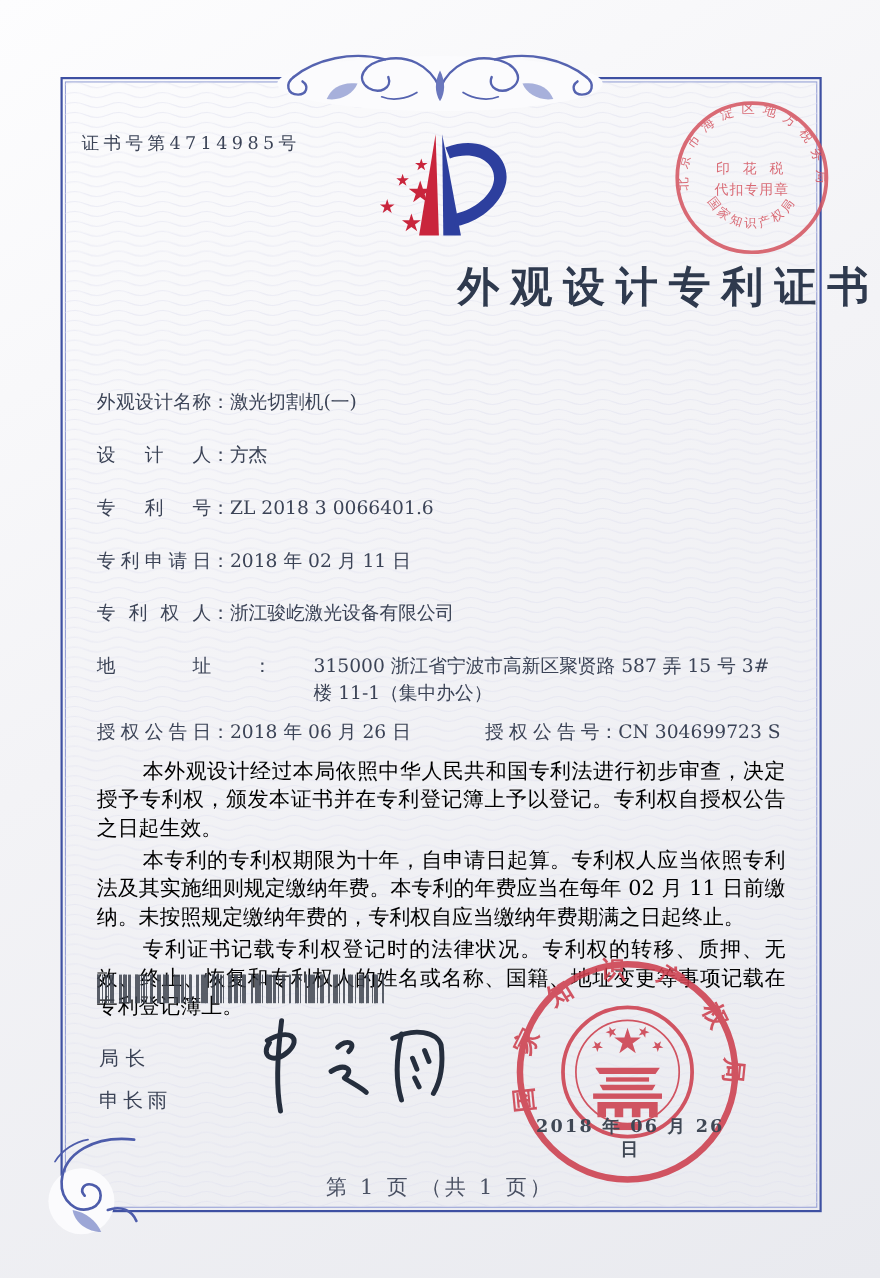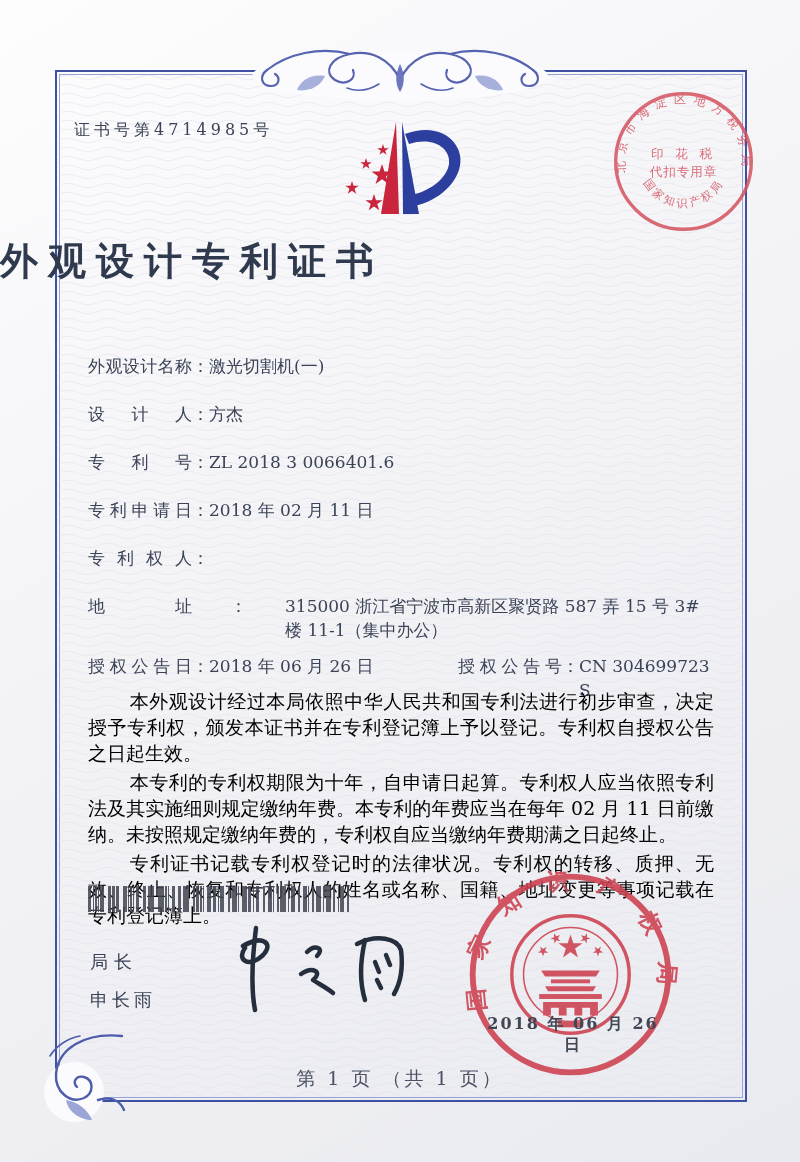--- a/index.html
+++ b/index.html
@@ -19,31 +19,31 @@
     position:absolute;inset:2px;border:1px solid #96a1d6;
   }
   .guilloche{position:absolute;left:58px;top:73px;width:686px;height:1026px;opacity:.55;}
 
   
   .cert-no{
     position:absolute;left:74px;top:120px;
     font-size:16px;letter-spacing:4px;color:#3b4356;
   }
   .title{
-    position:absolute;left:0;top:236px;width:800px;text-align:left;
+    position:absolute;left:0;top:236px;width:800px;text-align:right;
     font-size:38px;font-weight:bold;letter-spacing:10px;color:#2f3a4e;
   }
   .fields{position:absolute;left:88px;top:354px;width:624px;font-size:17px;color:#3b4356;}
   .row{min-height:24px;margin-bottom:24px;display:flex;align-items:flex-start;line-height:24px;}
   .row.addr{margin-bottom:12px;gap:38px;}
   .row.dual{position:relative;display:block;}
   .lbl{display:inline-block;width:104px;text-align-last:justify;text-align:justify;flex:0 0 104px;}
   .colon{flex:0 0 auto;}
   .val{flex:1 1 auto;}
-  .pair-right{position:absolute;left:370px;top:0;display:flex;}
+  .pair-right{position:absolute;left:353px;top:0;display:flex;}
   .pair-left{display:flex;}
   .paras{
     position:absolute;left:88px;top:688px;width:626px;
     font-size:19px;line-height:26px;color:#000000;text-align:justify;
   }
   .paras p{margin:0 0 3px 0;text-indent:2.2em;}
 
   
   .barcode{
     position:absolute;left:88px;top:886px;width:262px;height:26px;opacity:.85;
@@ -172,20 +172,21 @@
       <span class="val">ZL 2018 3 0066401.6</span>
     </div>
     <div class="row">
       <span class="lbl">专利申请日</span>
         <span class="colon">：</span>
       <span class="val">2018 年 02 月 11 日</span>
     </div>
     <div class="row">
       <span class="lbl">专利权人</span>
         <span class="colon">：</span>
+      <span class="val">浙江骏屹激光设备有限公司</span>
     </div>
     <div class="row addr">
       <span class="lbl">地址</span>
         <span class="colon">：</span>
       <span class="val">315000 浙江省宁波市高新区聚贤路 587 弄 15 号 3#楼 11-1（集中办公）</span>
     </div>
     <div class="row dual">
       <span class="pair-left">
         <span class="lbl">授权公告日</span>
           <span class="colon">：</span>

